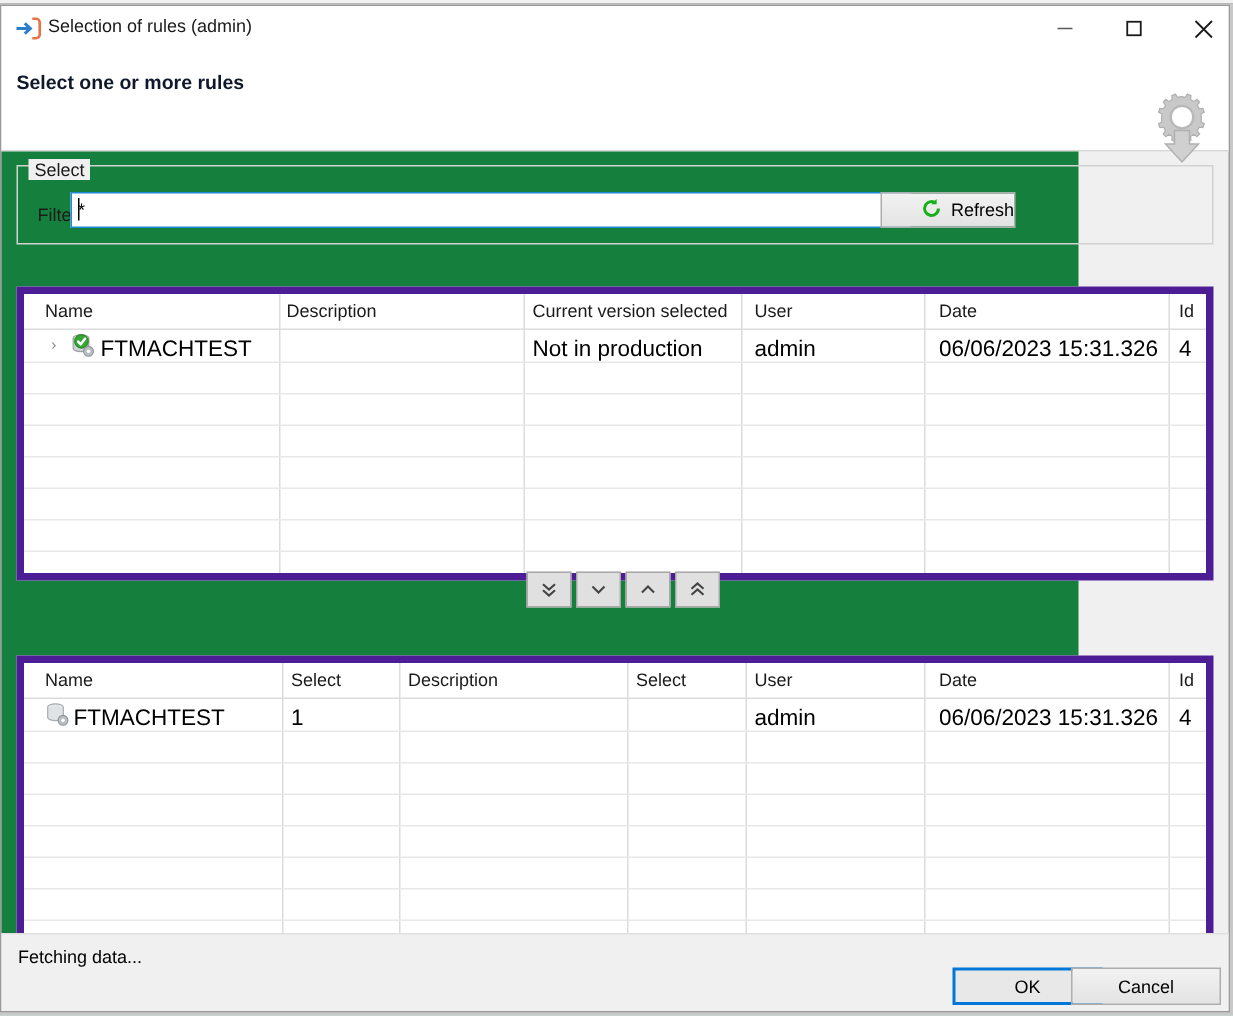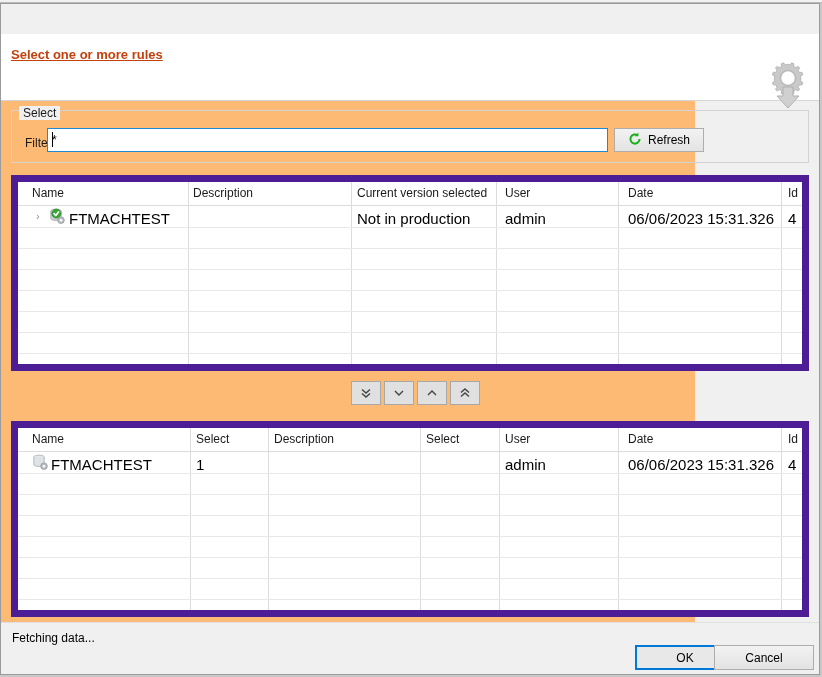--- a/index.html
+++ b/index.html
@@ -89,36 +89,36 @@
     left: 0; top: 30px;
     width: 818px; height: 66px;
     background: #ffffff;
     border-bottom: 1px solid #d6d6d6;
   }
   .header-title {
     position: absolute;
     left: 10px; top: 13px;
     font-size: 13px;
     font-weight: bold;
-    color: #c2410c;
+    color: #0f172a;
     white-space: nowrap;
-    text-decoration: underline;
   }
   .header-gear {
     position: absolute;
     left: 762px; top: 24px;
     width: 50px; height: 52px;
   }
 
   
   .body-area {
     position: absolute;
     left: 0; top: 97px;
     width: 694px; height: 521px;
-    background: #fdba74;
+    background: #15803d;
+    padding-left: 24px;
   }
 
   
   .groupbox {
     position: absolute;
     left: 10px; top: 9px;
     width: 798px; height: 53px;
     border: 1px solid #d2d2d2;
     box-sizing: border-box;
   }
@@ -164,30 +164,31 @@
     border: 1px solid #adadad;
     box-sizing: border-box;
     display: flex;
     align-items: center;
     justify-content: center;
     gap: 6px;
     font-size: 12px;
     color: #000000;
     cursor: default;
   }
-  .tbtn-refresh { left: 613px; width: 90px; }
+  .tbtn-refresh { left: 586px; width: 90px; justify-content: flex-end; }
   .tbtn-clear { left: 709px; width: 93px; }
 
   
   .table-frame {
     position: absolute;
-    border: 7px solid #4c1d95;
+    border: 5px solid #4c1d95;
     background: #ffffff;
     box-sizing: border-box;
     overflow: hidden;
+    margin-top: 16px;
   }
   .table-top { left: 10px; top: 74px; width: 798px; height: 196px; }
   .table-bottom { left: 10px; top: 320px; width: 798px; height: 196px; }
 
   .thead {
     position: relative;
     height: 23px;
     background: #ffffff;
     border-bottom: 1px solid #dcdcdc;
   }
@@ -293,20 +294,46 @@
 <div class="bg-strip" style="left:298px;width:156px;"></div>
 <div class="bg-strip" style="left:454px;width:368px;border-right:none;"></div>
 <div class="bg-strip-line"></div>
 <div class="bg-edge-mark" style="top:232px;height:16px;"></div>
 <div class="bg-edge-mark" style="top:310px;height:16px;"></div>
 <div class="bg-edge-mark" style="top:462px;height:16px;"></div>
 <div class="bg-edge-mark" style="top:540px;height:16px;"></div>
 
 <div class="dialog">
 
+  <div class="titlebar">
+    <span class="title-icon">
+      <svg width="18" height="16" viewBox="0 0 18 16">
+        <path d="M11.5 1.5 h2.5 a2.5 2.5 0 0 1 2.5 2.5 v8 a2.5 2.5 0 0 1 -2.5 2.5 h-2.5" fill="none" stroke="#e8734a" stroke-width="1.8"></path>
+        <path d="M1 8 h8" stroke="#2a7fc9" stroke-width="2"></path>
+        <path d="M6.5 4.6 L10.2 8 L6.5 11.4" fill="none" stroke="#2a7fc9" stroke-width="2"></path>
+      </svg>
+    </span>
+    <span class="title-text">Selection of rules (admin)</span>
+
+    <div class="winbtn winbtn-min">
+      <svg width="12" height="12" viewBox="0 0 12 12">
+          <path d="M1 6 h10" stroke="#5a5a5a" stroke-width="1"></path>
+        </svg>
+    </div>
+    <div class="winbtn winbtn-max">
+      <svg width="12" height="12" viewBox="0 0 12 12">
+          <rect x="1.5" y="1.5" width="9" height="9" fill="none" stroke="#1a1a1a" stroke-width="1.2"></rect>
+        </svg>
+    </div>
+    <div class="winbtn winbtn-close">
+      <svg width="13" height="13" viewBox="0 0 13 13">
+          <path d="M1 1 L12 12 M12 1 L1 12" stroke="#1a1a1a" stroke-width="1.2"></path>
+        </svg>
+    </div>
+  </div>
 
   <div class="header-band">
     <span class="header-title">Select one or more rules</span>
     <span class="header-gear">
       <svg width="50" height="52" viewBox="0 0 50 52">
         <g fill="#c9c9c9" stroke="#b0b0b0" stroke-width="1">
           <path d="M25 5 l3.2 .6 1.6 -2.6 3 1.3 -.4 3 2.8 1.8 2.4 -1.9 2.2 2.3 -1.9 2.5 1.6 2.9 3 -.3 1.1 3.1 -2.7 1.5 .3 3.2 -.3 3.2 2.7 1.5 -1.1 3.1 -3 -.3 -1.6 2.9 1.9 2.5 -2.2 2.3 -2.4 -1.9 -2.8 1.8 .4 3 -3 1.3 -1.6 -2.6 -3.2 .6 -3.2 -.6 -1.6 2.6 -3 -1.3 .4 -3 -2.8 -1.8 -2.4 1.9 -2.2 -2.3 1.9 -2.5 -1.6 -2.9 -3 .3 -1.1 -3.1 2.7 -1.5 -.3 -3.2 .3 -3.2 -2.7 -1.5 1.1 -3.1 3 .3 1.6 -2.9 -1.9 -2.5 2.2 -2.3 2.4 1.9 2.8 -1.8 -.4 -3 3 -1.3 1.6 2.6z" transform="translate(0,-1) scale(0.82) translate(5,4)"></path>
         </g>
         <circle cx="25" cy="20" r="7.5" fill="#ffffff" stroke="#b8b8b8" stroke-width="1.5"></circle>
         <path d="M20 29 h10 v9 h6 l-11 12 -11 -12 h6 z" fill="#d0d0d0" stroke="#b0b0b0" stroke-width="1"></path>

